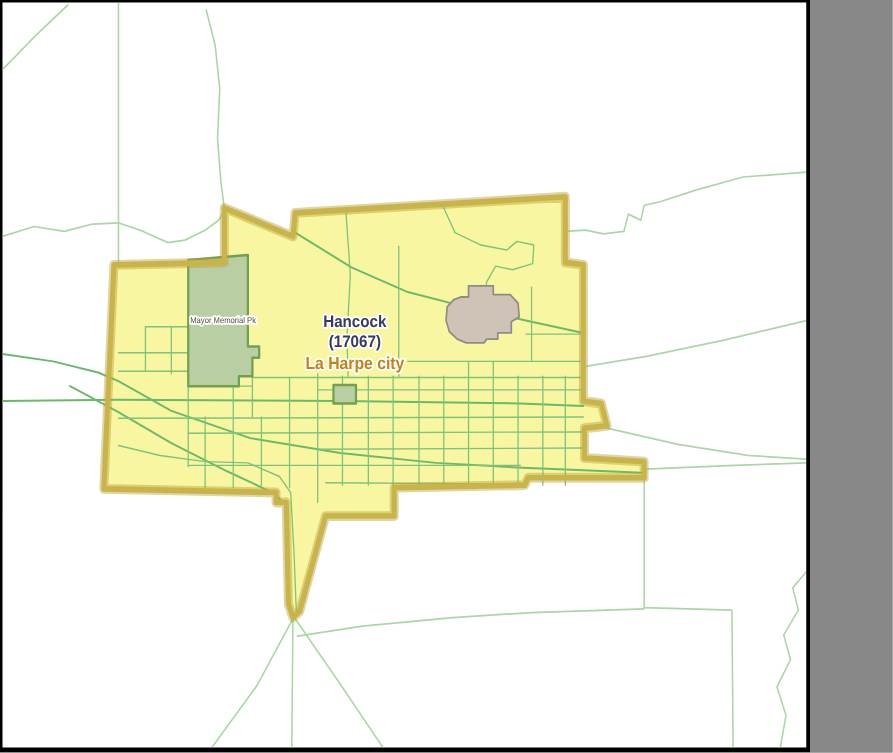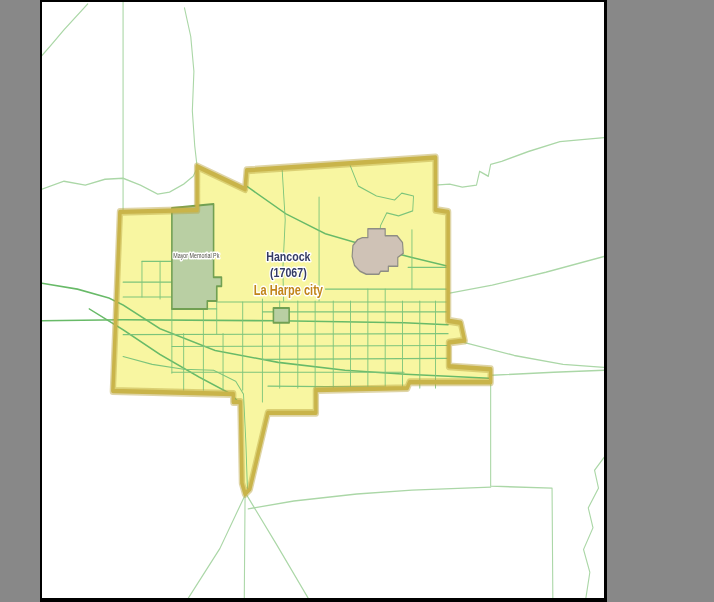--- a/index.html
+++ b/index.html
@@ -1,26 +1,25 @@
 <!DOCTYPE html>
 <html><head>
 <meta charset="utf-8">
 <style>
   html,body{margin:0;padding:0;background:#888;}
   #map-window{
     position:relative;
-    width:567px;height:602px;
+    width:648px;height:602px;
     box-sizing:border-box;
     border-style:solid;
     border-color:#000;
     border-width:2px 3px 4px 2px;
     background:#fff;
     overflow:hidden;
     font-family:"Liberation Sans", sans-serif;
-    margin-left:40px;
   }
   #map-canvas{display:block;width:100%;height:100%;}
   text{font-family:"Liberation Sans","DejaVu Sans",sans-serif;paint-order:stroke;}
 </style>
 </head>
 <body>
 
 <div id="map-window">
   <svg id="map-canvas" viewBox="0 0 714 602" preserveAspectRatio="none" xmlns="http://www.w3.org/2000/svg">
       <polygon points="197,166 258,189 260,170 500,157 500,210 516,212 516,322 532,324 537,342 517,344 517,368 570,371 570,384 467,384 464,390 348,392 348,415 287,415 264,492 258,497 254,486 252,404 243,404 243,396 90,393 99,212 197,210" fill="#f8f6a1" stroke="none"></polygon>

